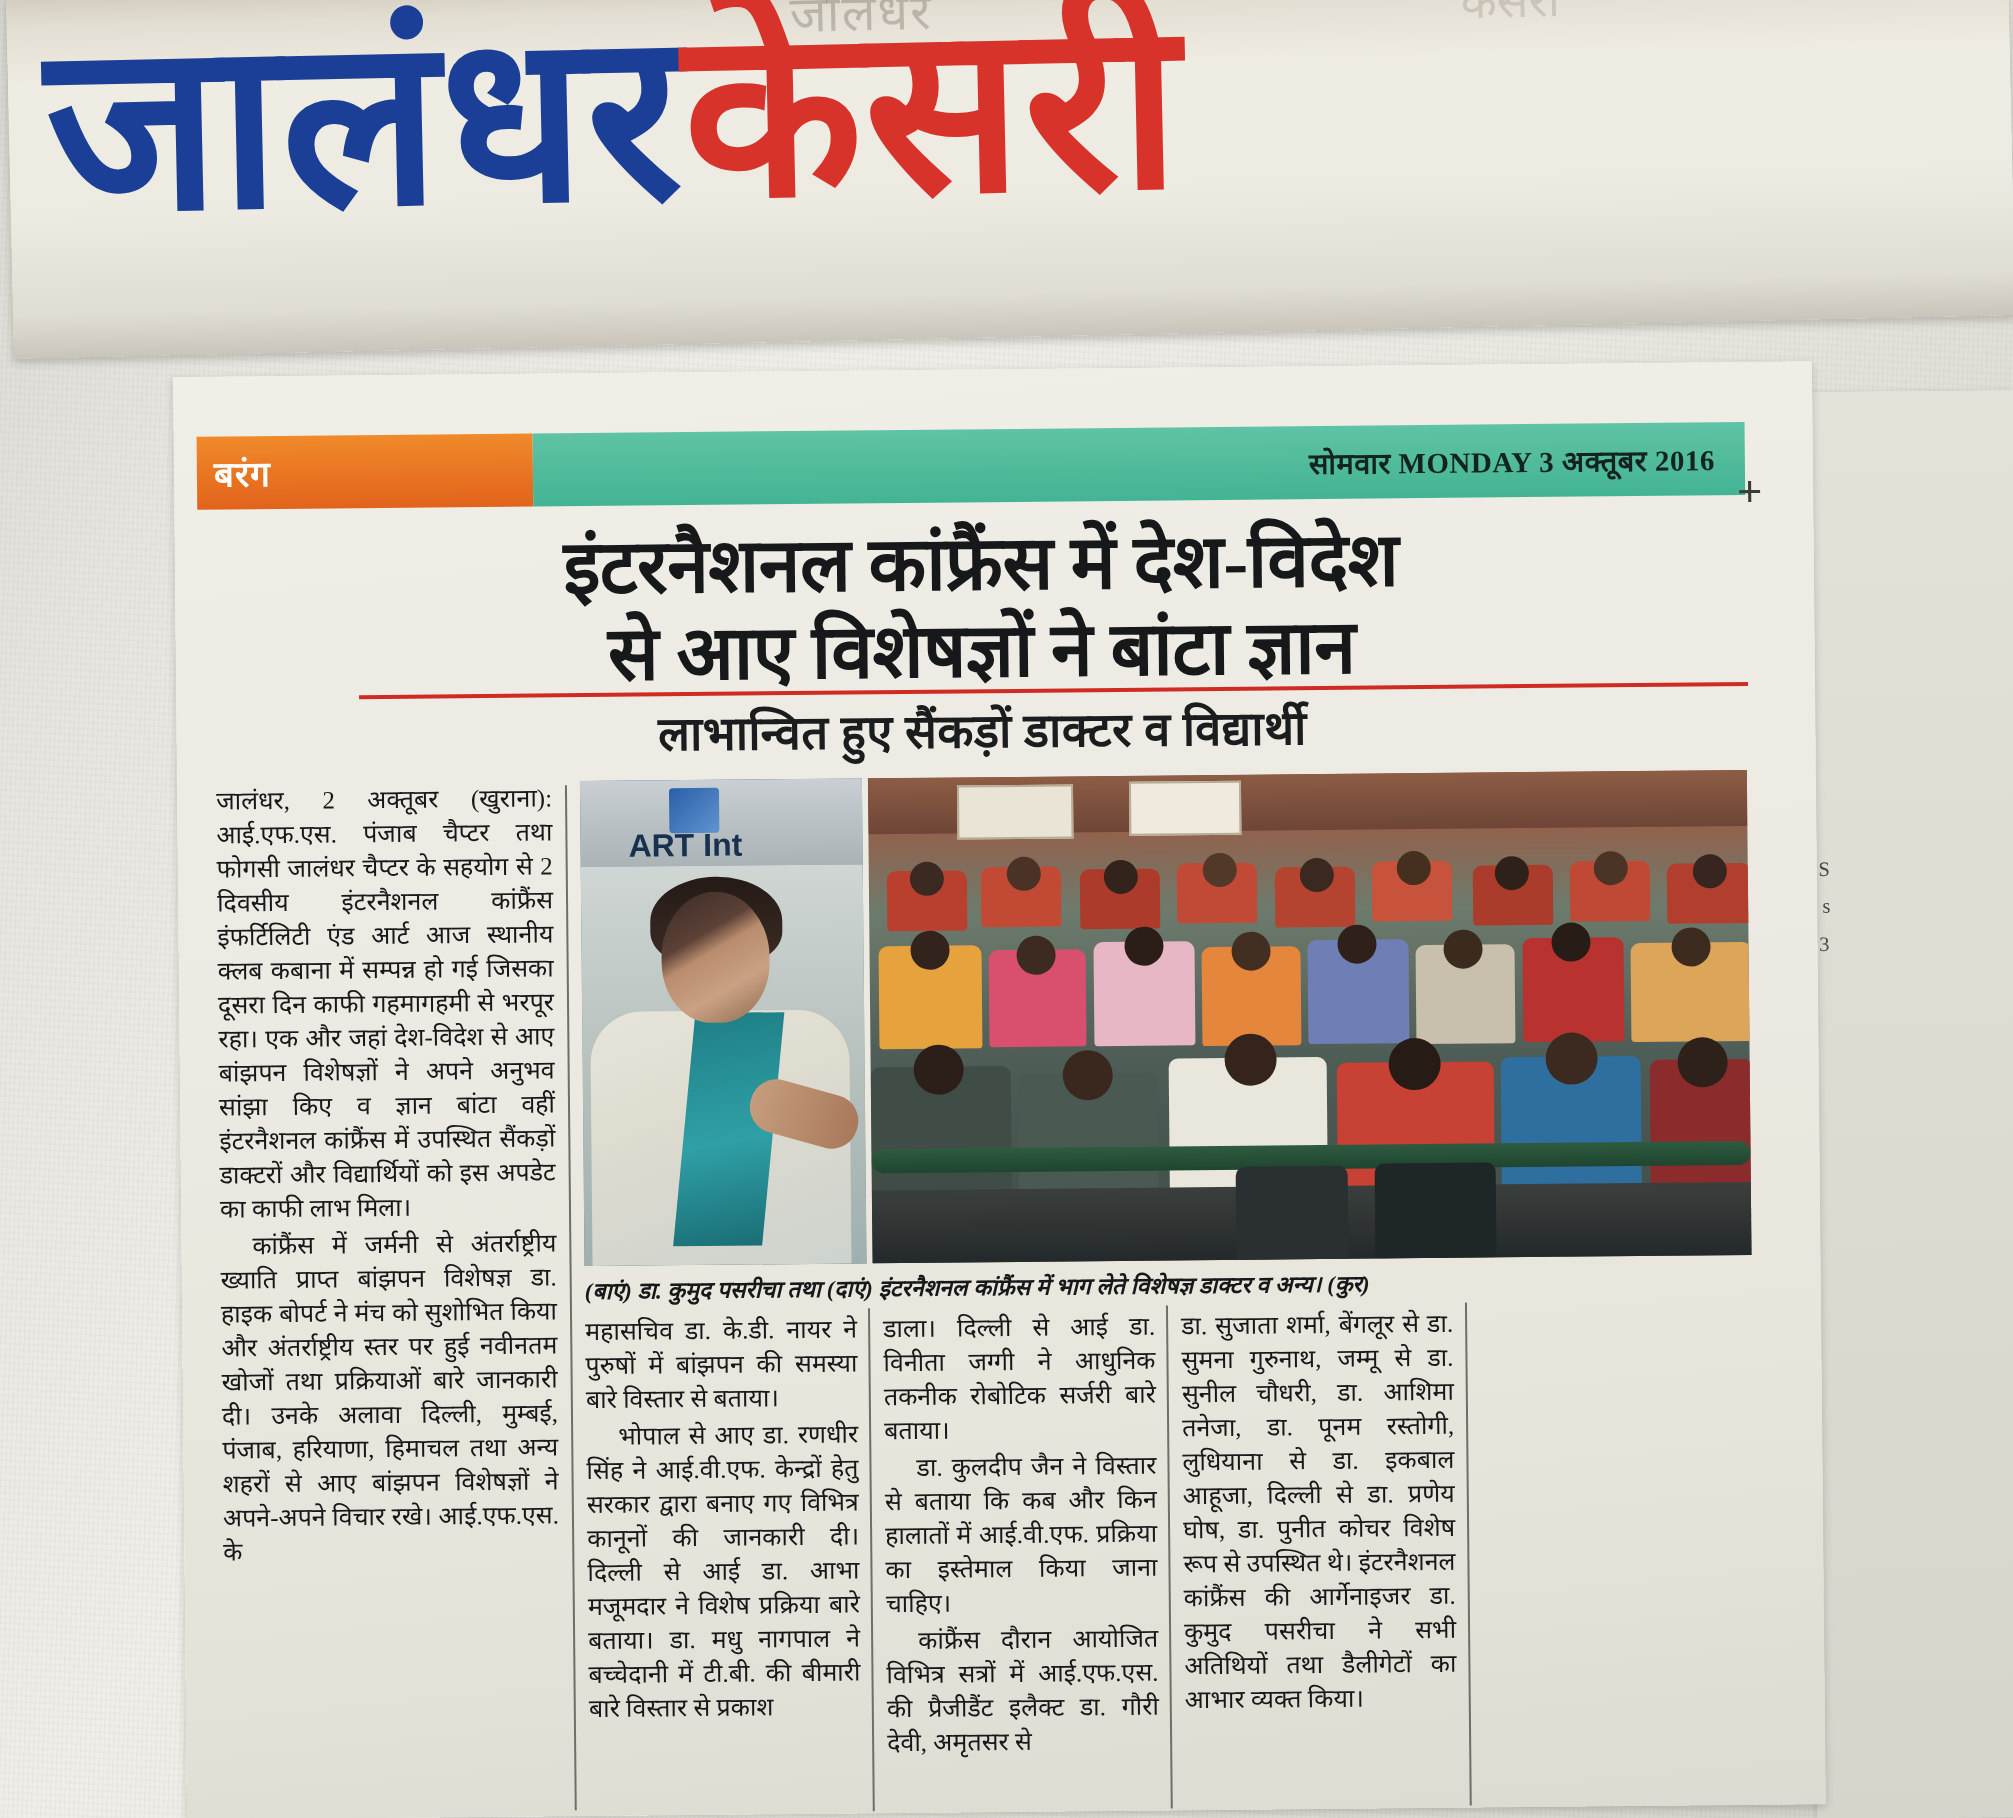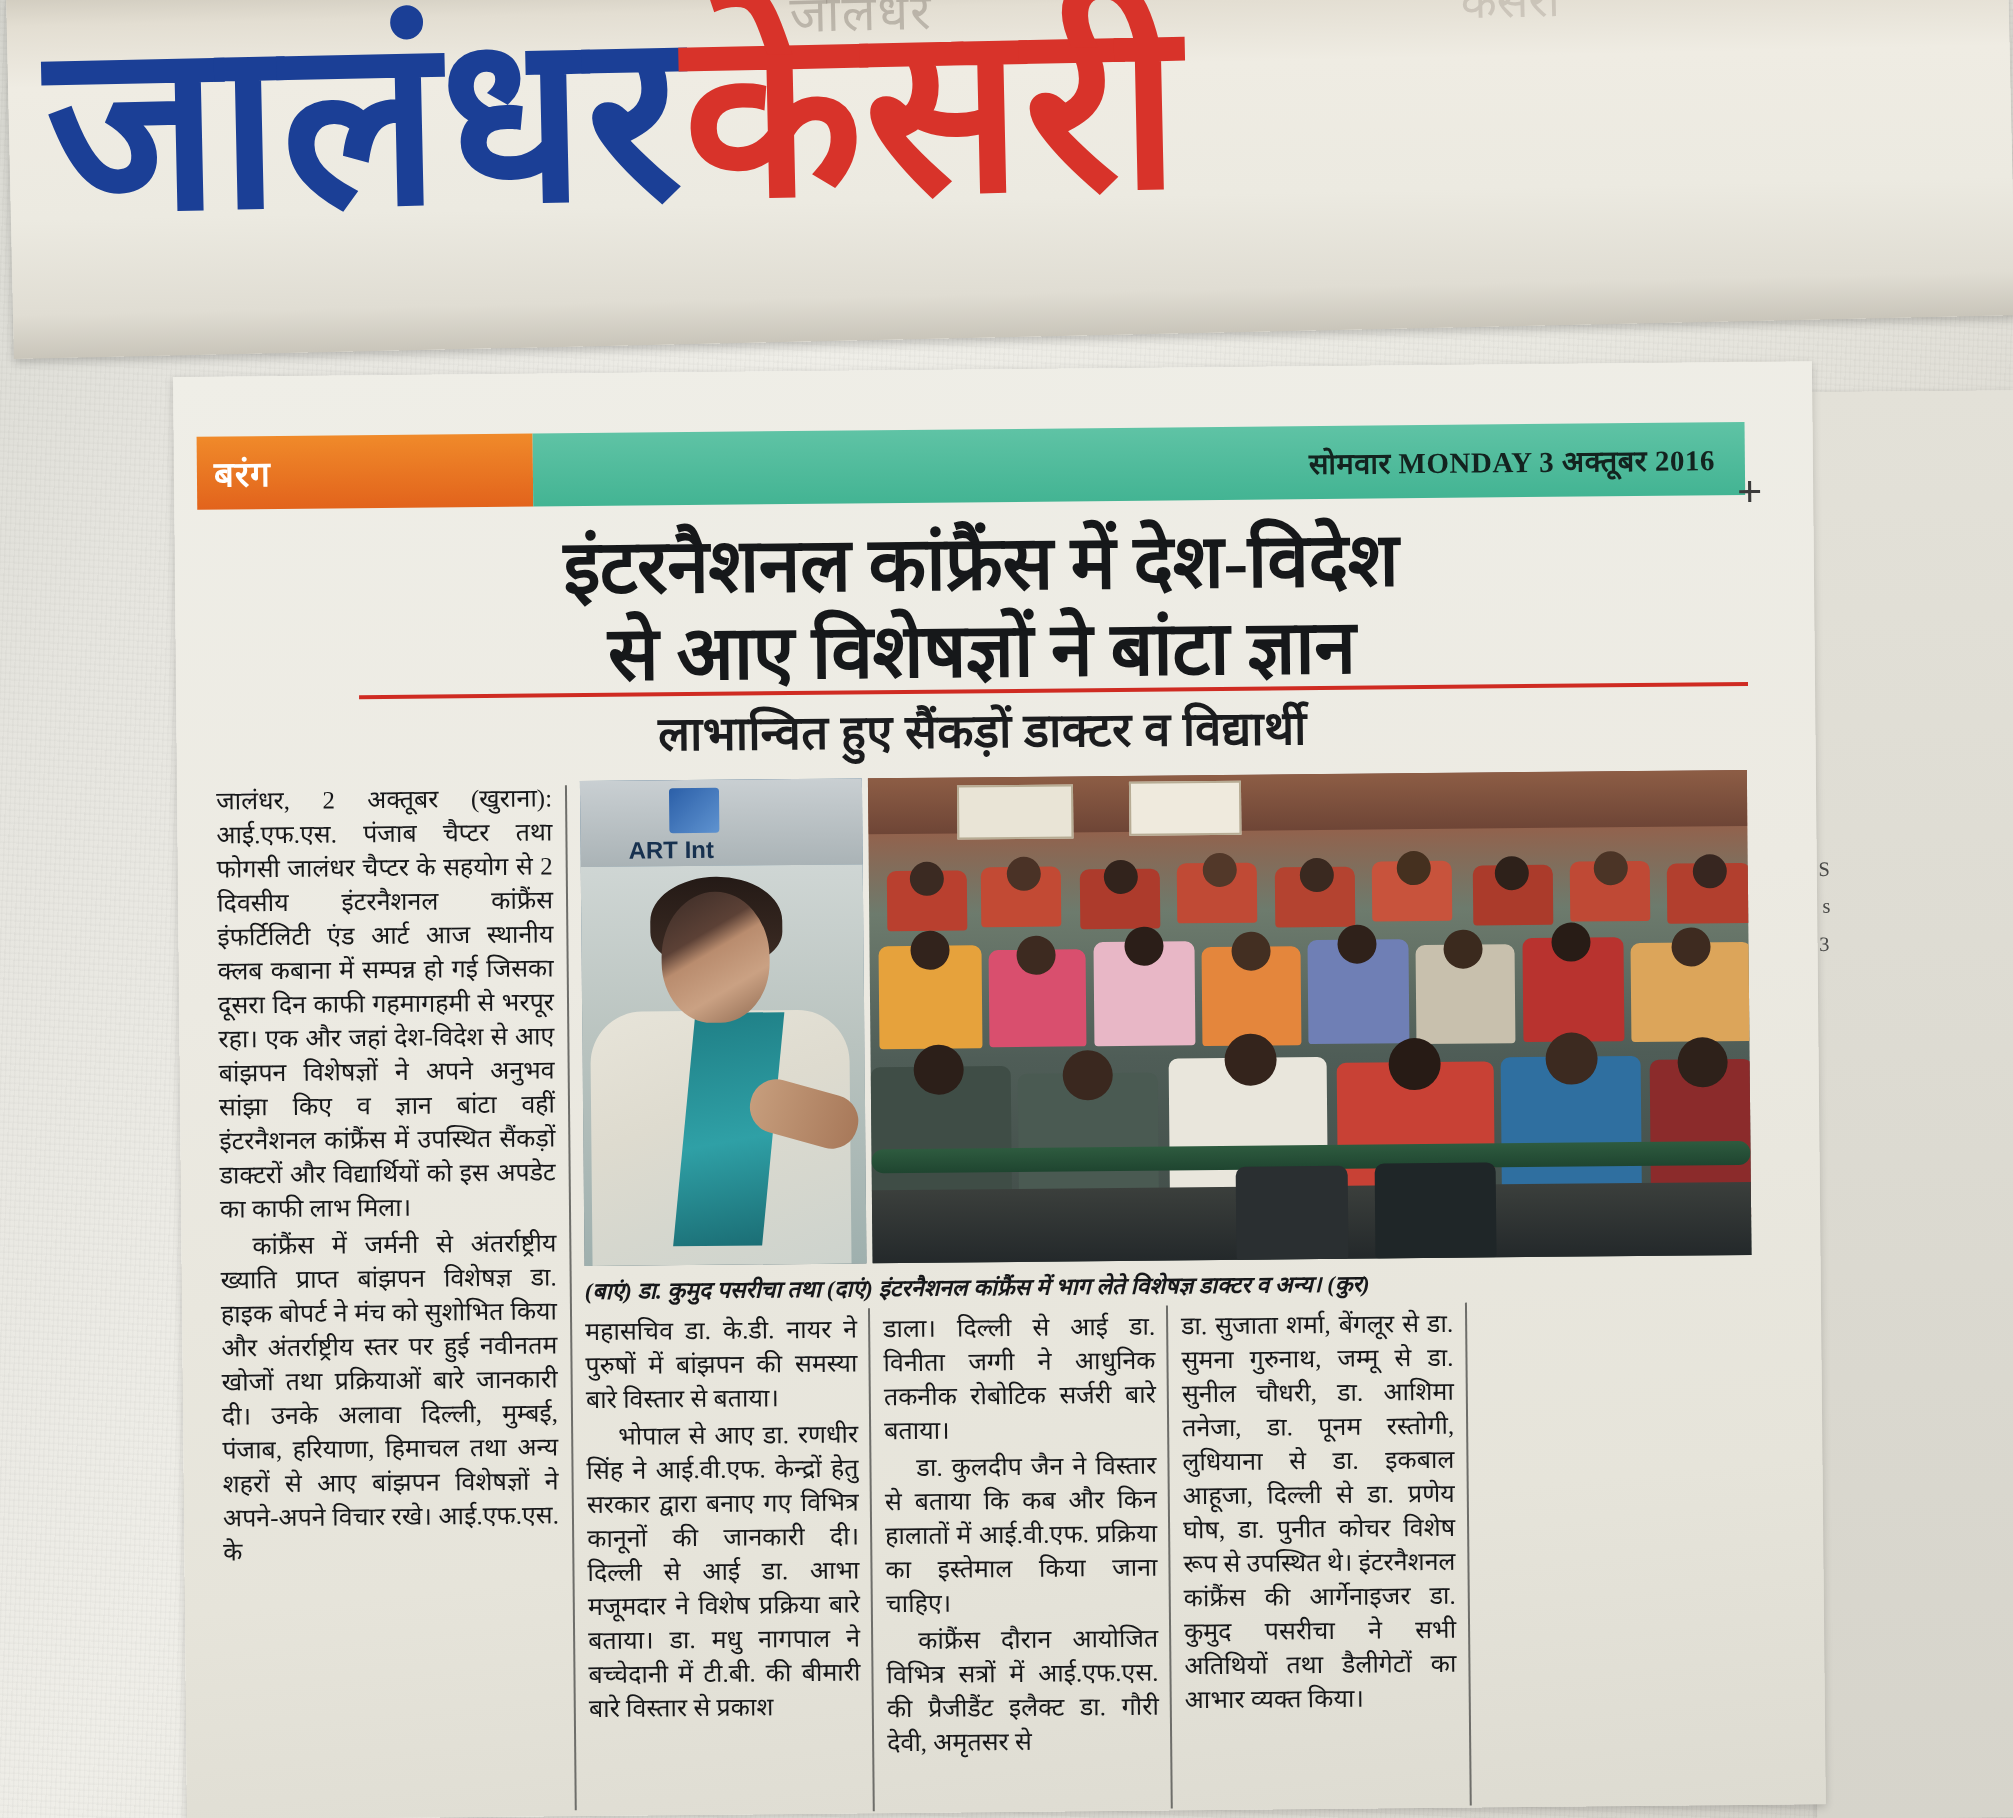--- a/index.html
+++ b/index.html
@@ -230,21 +230,21 @@
     position: absolute;
     left: 89px; top: 7.5px;
     width: 50px; height: 45px;
     background: linear-gradient(135deg, #2b5fa8, #5f93d0);
     border-radius: 3.7px;
   }
   #photo-portrait .banner .txt {
     position: absolute;
     left: 48px;
     bottom: 1.9px;
-    font-size: 24px;
+    font-size: 32px;
     font-weight: bold;
     color: #17314f;
     font-family: "Liberation Sans", sans-serif;
   }
   #photo-portrait .wall {
     position: absolute;
     left: 0; top: 86px; right: 0; bottom: 0;
     background: linear-gradient(180deg, #cfd6d4 0%, #b9c3bf 45%, #9fb0ae 100%);
   }
   #photo-portrait .person-head {

